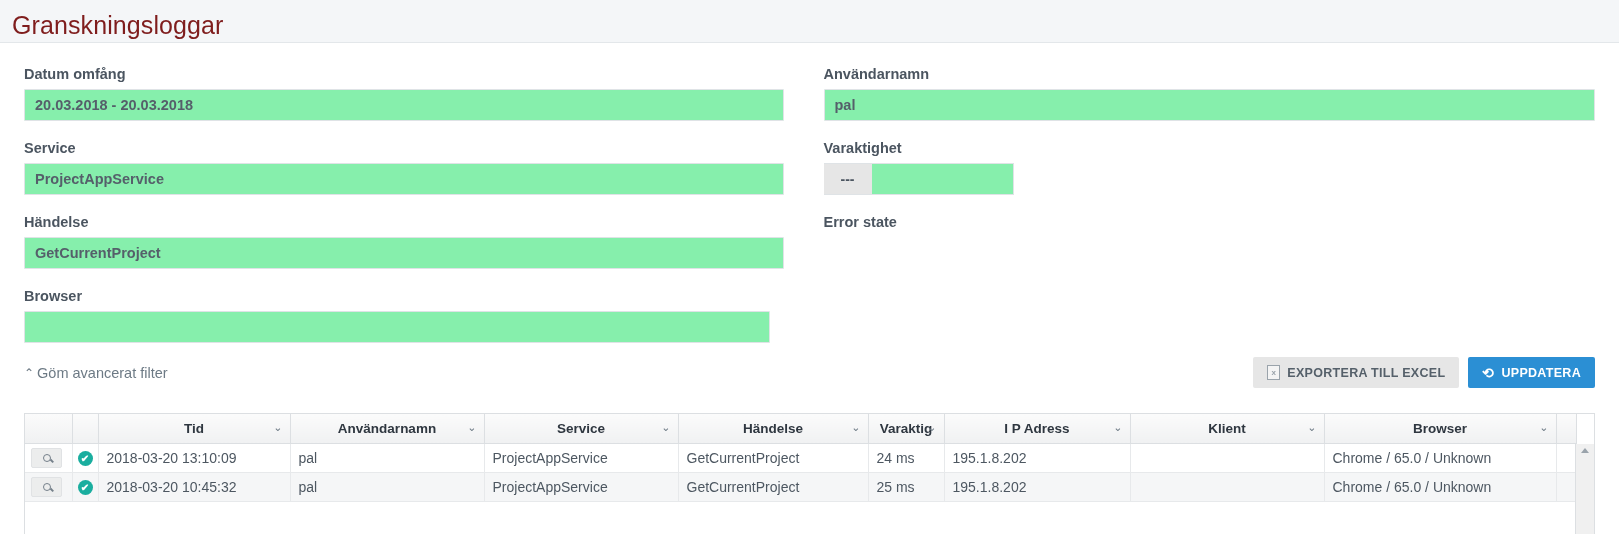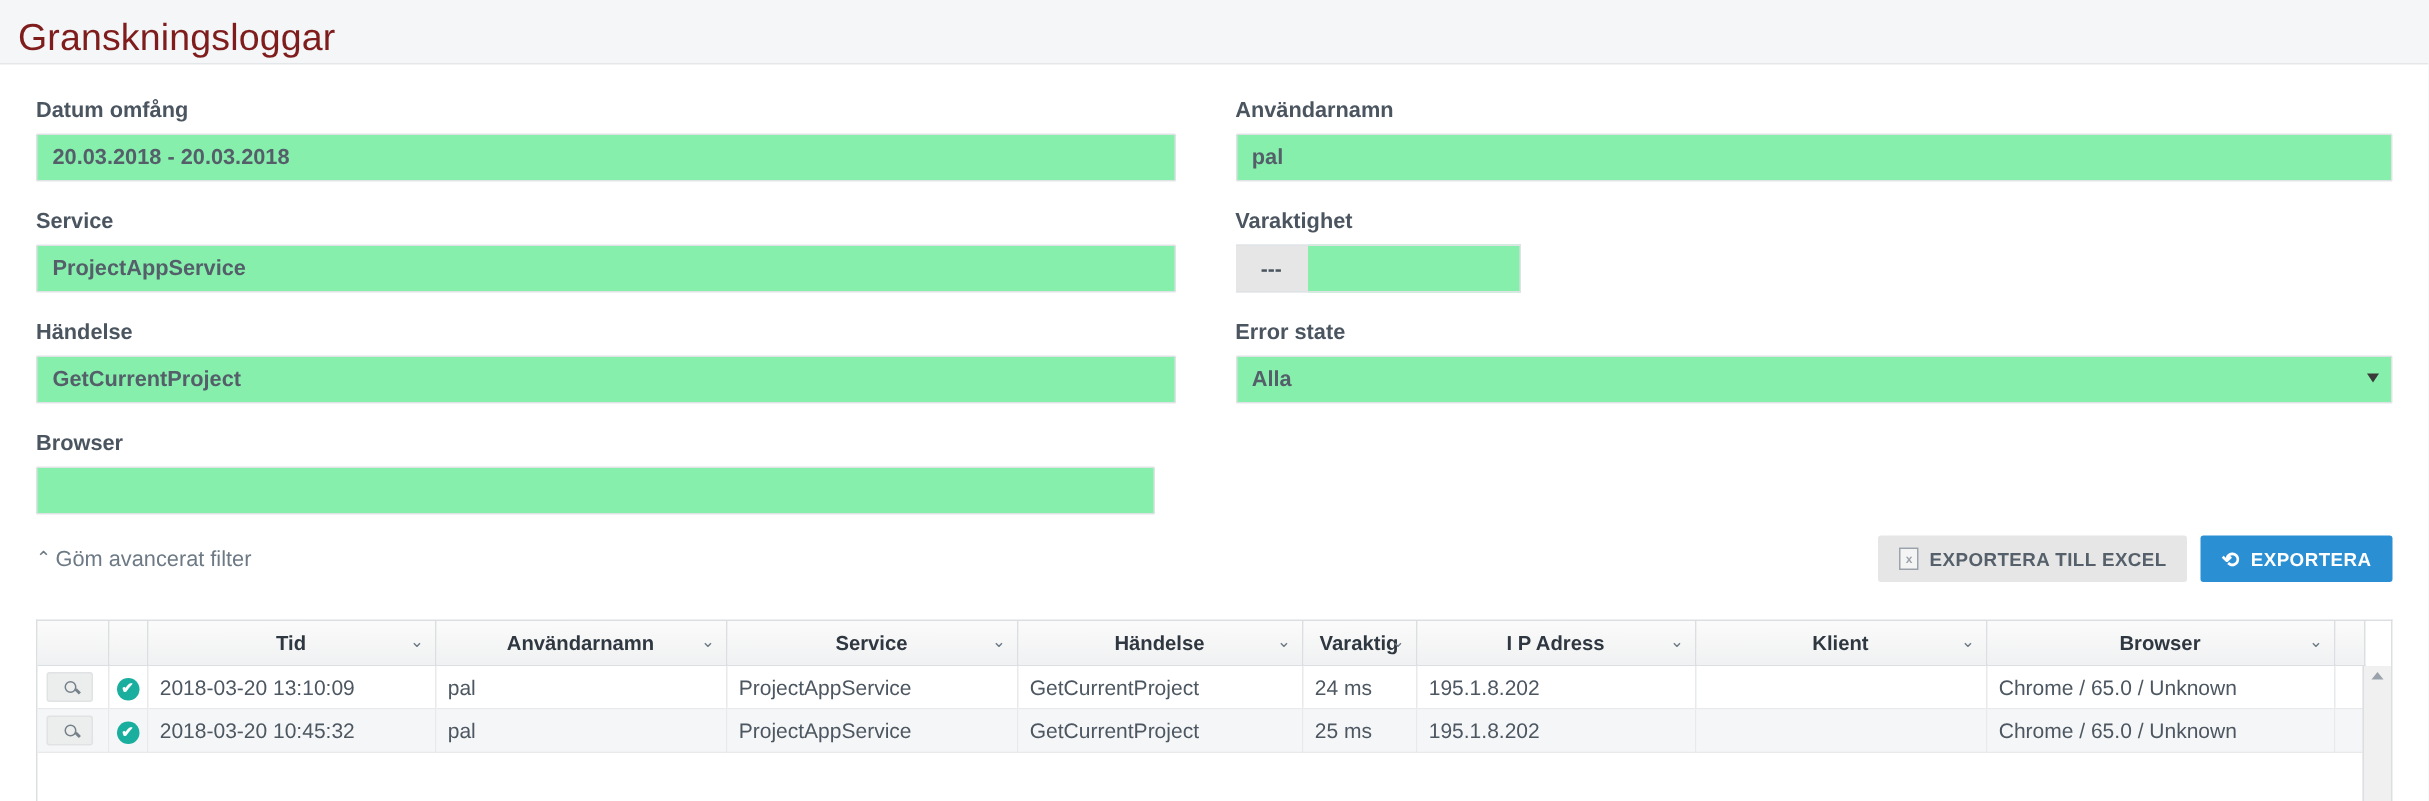--- a/index.html
+++ b/index.html
@@ -323,43 +323,39 @@
           <div class="field">
             <span class="field-label">Varaktighet</span>
             <div class="duration-group">
               <div class="dur-sep">---</div>
               <div class="input dur-to"></div>
             </div>
           </div>
 
           <div class="field">
             <span class="field-label">Error state</span>
-            <div class="select-wrap">
-              <div class="input">Alla</div>
-              <span class="select-arrow"></span>
-            </div>
           </div>
 
         </div>
       </div>
     </div>
 
     <div class="toggle-row">
       <a class="toggle-link">
         <span class="chev-up">⌃</span><span>Göm avancerat filter</span>
       </a>
 
       <div class="btn-group">
         <button class="btn btn-excel">
           <span class="icon-excel">x</span>
           <span>EXPORTERA TILL EXCEL</span>
         </button>
         <button class="btn btn-refresh">
           <span class="icon-refresh">⟳</span>
-          <span>EXPORTERA</span>
+          <span>UPPDATERA</span>
         </button>
       </div>
     </div>
 
     <div class="table-wrap">
       <table>
         <thead>
           <tr>
             <th class="c-btn"></th>
             <th class="c-stat"></th>

